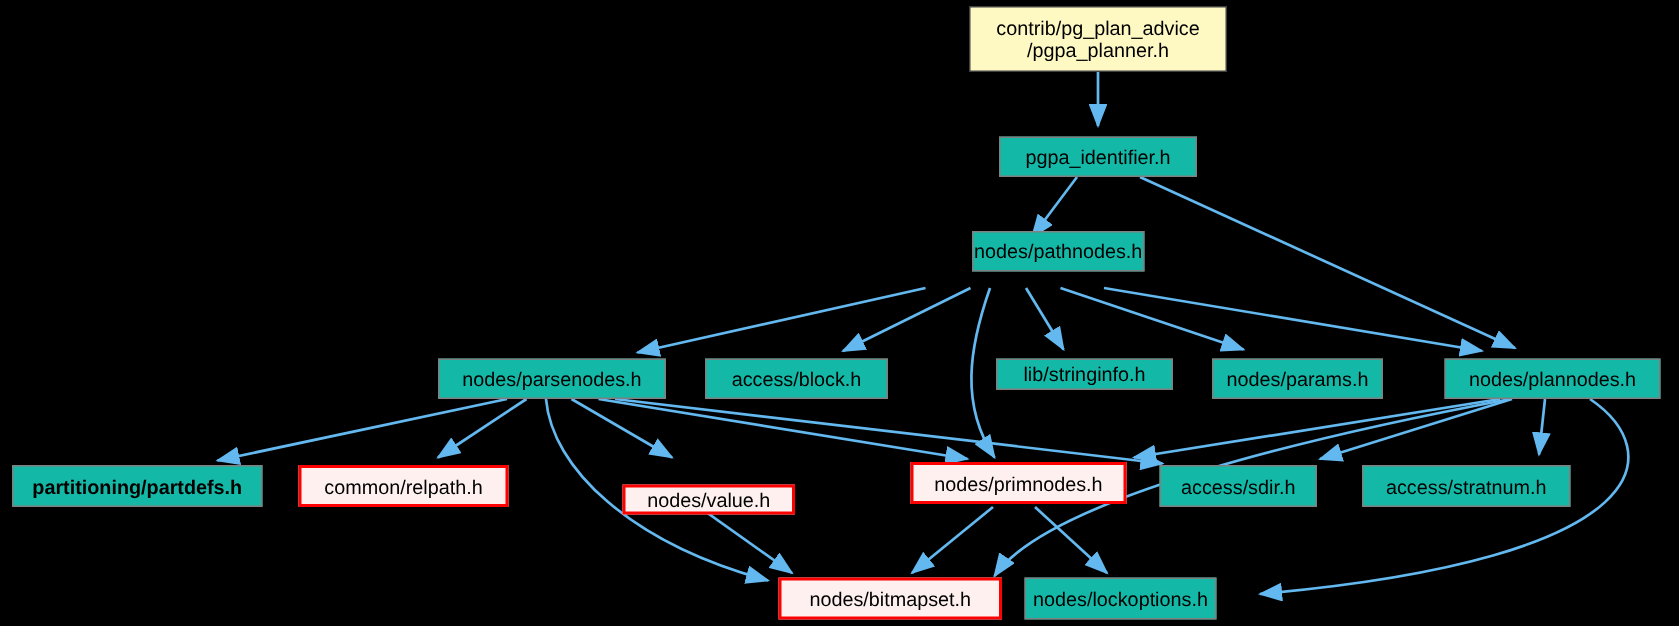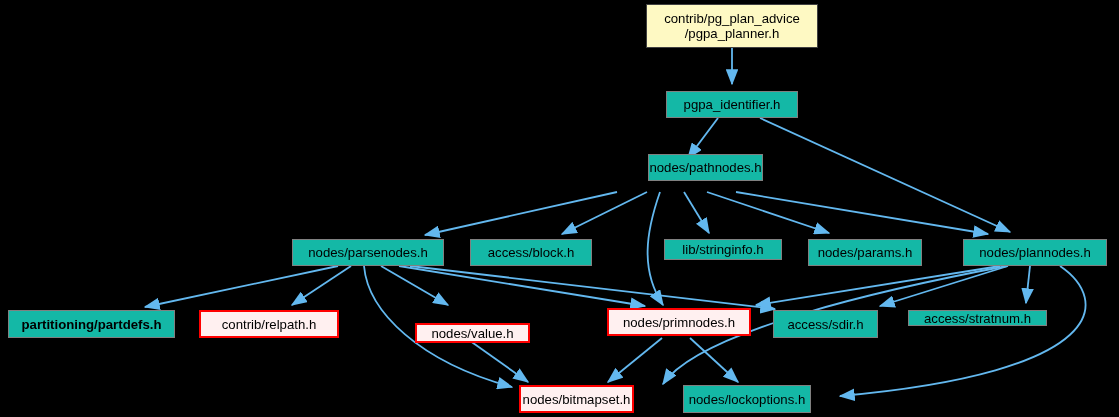--- a/index.html
+++ b/index.html
@@ -89,22 +89,22 @@
       <div class="node root" style="left: 646px; top: 4px; width: 172px; height: 44px;">contrib/pg_plan_advice
 /pgpa_planner.h</div>
       <div class="node" style="left: 666px; top: 91px; width: 132px; height: 27px;">pgpa_identifier.h</div>
       <div class="node" style="left: 604px; top: 154px; width: 115px; height: 27px; margin-left: 44px;">nodes/pathnodes.h</div>
       <div class="node" style="left: 292px; top: 239px; width: 152px; height: 27px;">nodes/parsenodes.h</div>
       <div class="node" style="left: 470px; top: 239px; width: 122px; height: 27px;">access/block.h</div>
       <div class="node" style="left: 664px; top: 239px; width: 118px; height: 21px;">lib/stringinfo.h</div>
       <div class="node" style="left: 808px; top: 239px; width: 114px; height: 27px;">nodes/params.h</div>
       <div class="node" style="left: 963px; top: 239px; width: 144px; height: 27px;">nodes/plannodes.h</div>
       <div class="node" style="left: 8px; top: 310px; width: 167px; height: 28px; font-weight: bold;">partitioning/partdefs.h</div>
-      <div class="node highlight" style="left: 199px; top: 310px; width: 140px; height: 28px;">contrib/relpath.h</div>
+      <div class="node highlight" style="left: 199px; top: 310px; width: 140px; height: 28px;">common/relpath.h</div>
       <div class="node highlight" style="left: 415px; top: 323px; width: 115px; height: 20px;">nodes/value.h</div>
       <div class="node highlight" style="left: 607px; top: 308px; width: 144px; height: 28px; text-align: center;">nodes/primnodes.h</div>
       <div class="node" style="left: 773px; top: 310px; width: 105px; height: 28px;">access/sdir.h</div>
-      <div class="node" style="left: 908px; top: 310px; width: 139px; height: 16px; text-align: right;">access/stratnum.h</div>
-      <div class="node highlight" style="left: 519px; top: 385px; width: 115px; height: 28px;">nodes/bitmapset.h</div>
+      <div class="node" style="left: 908px; top: 310px; width: 139px; height: 28px; text-align: right;">access/stratnum.h</div>
+      <div class="node highlight" style="left: 519px; top: 385px; width: 149px; height: 28px;">nodes/bitmapset.h</div>
       <div class="node" style="left: 683px; top: 385px; width: 128px; height: 28px;">nodes/lockoptions.h</div>
     </div>
 
 </div>
 
 </body></html>

